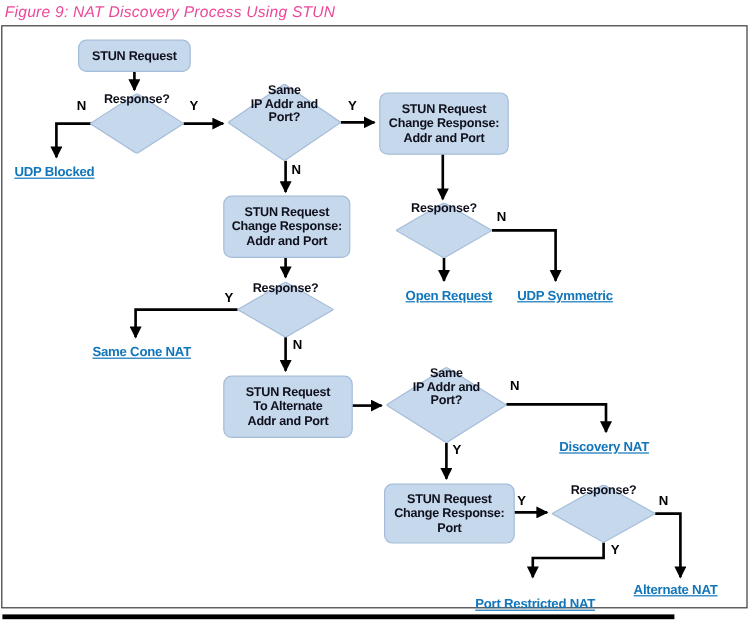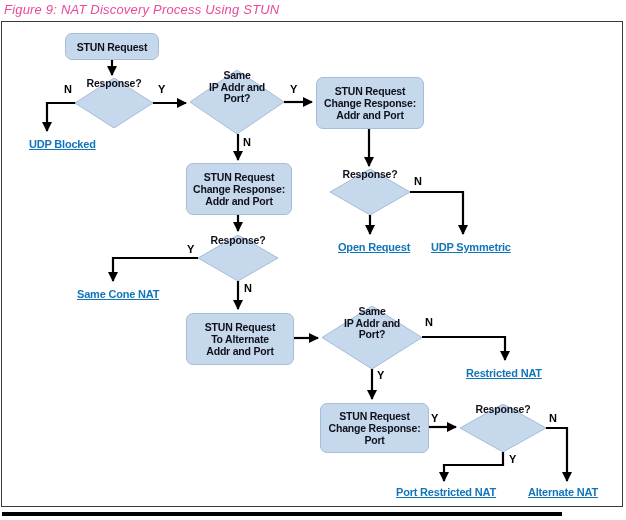--- a/index.html
+++ b/index.html
@@ -132,21 +132,21 @@
   <span class="yn" style="left:243px;top:136px;">N</span>
   <span class="yn" style="left:414px;top:175px;">N</span>
   <span class="yn" style="left:187px;top:243px;">Y</span>
   <span class="yn" style="left:244px;top:282px;">N</span>
   <span class="yn" style="left:425px;top:316px;">N</span>
   <span class="yn" style="left:377px;top:369px;">Y</span>
   <span class="yn" style="left:431px;top:412px;">Y</span>
   <span class="yn" style="left:549px;top:412px;">N</span>
   <span class="yn" style="left:509px;top:453px;">Y</span>
 
-  <span class="outlink" style="left:29px;top:138px;text-align:right;">UDP Blocked</span>
+  <span class="outlink" style="left:12px;top:138px;text-align:right;">UDP Blocked</span>
   <span class="outlink" style="left:338px;top:241px;">Open Request</span>
   <span class="outlink" style="left:431px;top:241px;">UDP Symmetric</span>
   <span class="outlink" style="left:77px;top:288px;">Same Cone NAT</span>
-  <span class="outlink" style="left:466px;top:367px;">Restricted NAT</span>
-  <span class="outlink" style="left:396px;top:486px;">Port Restricted NAT</span>
+  <span class="outlink" style="left:466px;top:367px;">Discovery NAT</span>
+  <span class="outlink" style="left:396px;top:498px;">Port Restricted NAT</span>
   <span class="outlink" style="left:528px;top:486px;">Alternate NAT</span>
 
 </div>
 
 </body></html>

